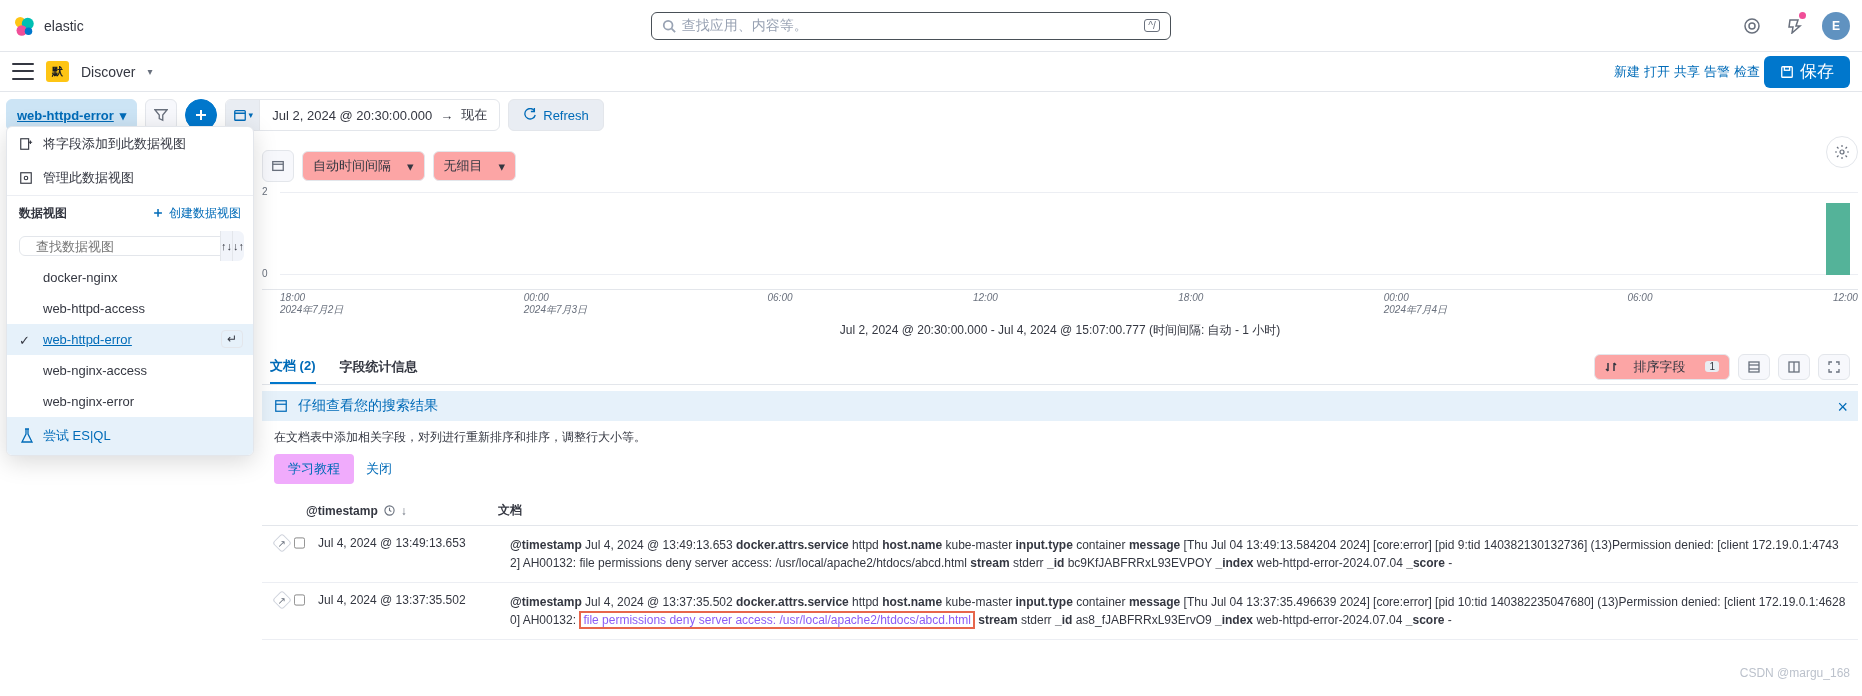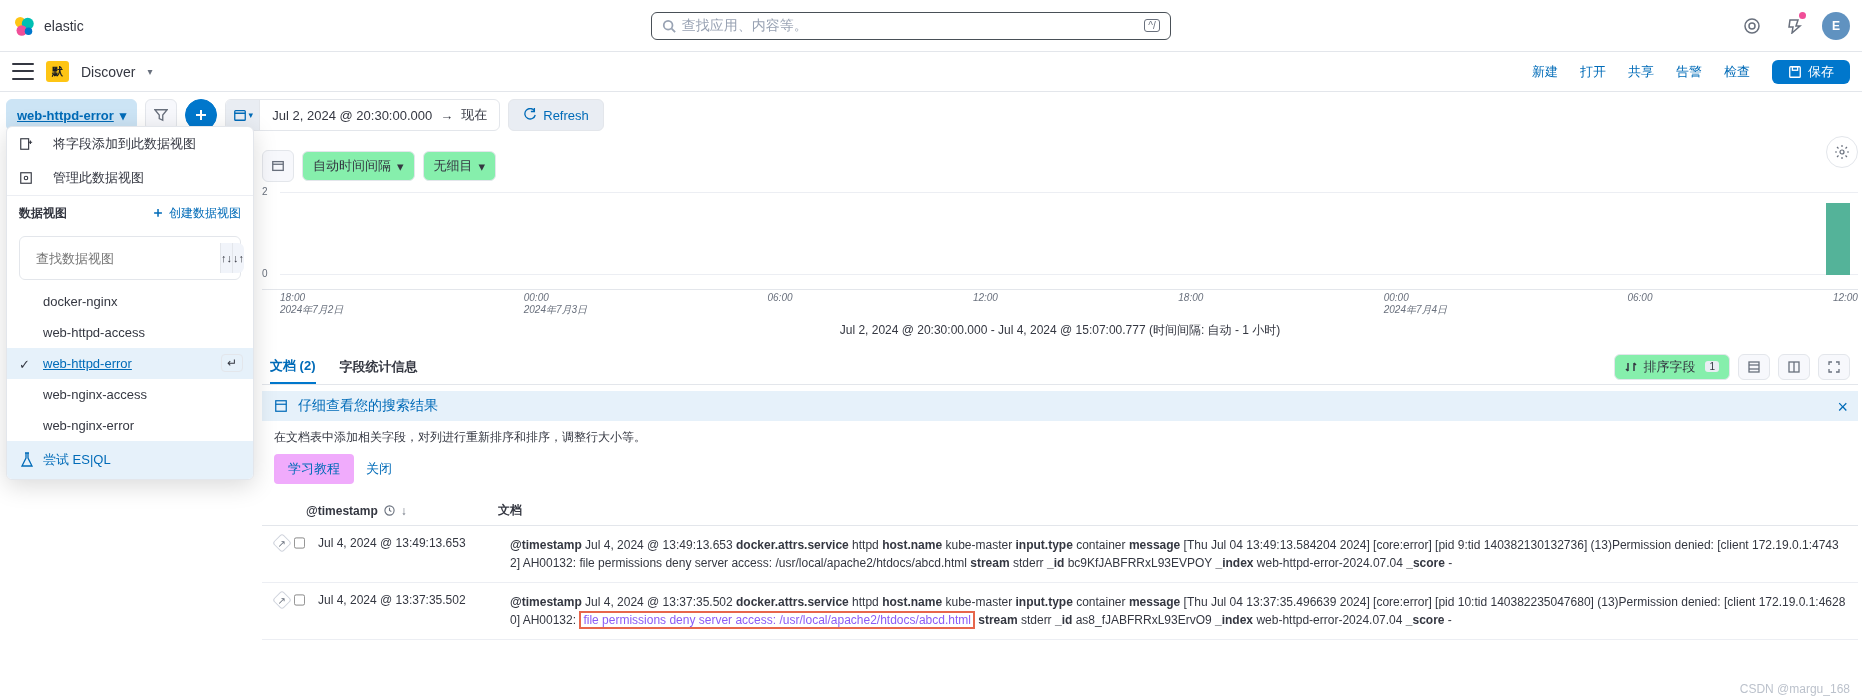--- a/index.html
+++ b/index.html
@@ -17,58 +17,58 @@
 .badge-dot { position: relative; }
 .badge-dot::after { content:''; position:absolute; top:0; right:2px; width:7px; height:7px; border-radius:50%; background:#f04e98; }
 
 
 .toolbar { height: 40px; display: flex; align-items: center; padding: 0 12px; border-bottom: 1px solid #e3e6eb; gap: 12px; }
 .hamburger { width:22px; height:22px; display:flex; flex-direction:column; justify-content:space-around; cursor:pointer; }
 .hamburger span { height:2px; background:#343741; border-radius:1px; }
 .badge-default { background: #fec514; color:#1a1c21; font-size:11px; font-weight:700; padding:3px 6px; border-radius:3px; }
 .breadcrumb-item { font-size:14px; color:#343741; }
 .chev-down { font-size:10px; color:#69707d; }
-.toolbar-right { margin-left:auto; display:flex; align-items:center; gap:22px; }
+.toolbar-right { margin-left:auto; display:flex; align-items:center; gap:4px; }
 .tlink { color:#006bb8; cursor:pointer; font-size:13px; }
-.save-btn { background:#07c; color:#fff; border:none; border-radius:6px; height:24px; padding:0 16px; display:flex; align-items:center; gap:6px; cursor:pointer; font-size:13px; }
+.save-btn { background:#07c; color:#fff; border:none; border-radius:6px; height:32px; padding:0 16px; display:flex; align-items:center; gap:6px; cursor:pointer; font-size:17px; }
 
 
 .query-row { height: 46px; display:flex; align-items:center; padding: 7px 6px; gap:8px; background:#fff; }
 .dataview-btn { height:32px; background:#cce4f5; border:1px solid #cce4f5; color:#006bb8; border-radius:6px; padding:0 10px; display:flex; align-items:center; gap:6px; cursor:pointer; font-weight:600; font-size:13px; }
 .dataview-btn a { text-decoration:underline; color:#006bb8; }
 .icon-btn { height:32px; width:32px; min-width:32px; display:flex; align-items:center; justify-content:center; border:1px solid #e3e6eb; border-radius:6px; background:#f7f8fc; color:#69707d; cursor:pointer; }
 .icon-btn.add { background:#07c; border-color:#07c; color:#fff; border-radius:50%; }
 .kql-input { flex:1; height:32px; border:1px solid #e3e6eb; border-radius:6px; display:flex; align-items:center; padding:0 10px; color:#98a2b3; gap:8px; }
 .date-picker { display:flex; align-items:center; height:32px; border:1px solid #e3e6eb; border-radius:6px; overflow:hidden; }
 .date-cal { width:34px; height:100%; background:#e9edf3; display:flex; align-items:center; justify-content:center; color:#006bb8; border-right:1px solid #e3e6eb; cursor:pointer; gap:2px;}
 .date-text { padding:0 12px; color:#343741; font-size:13px; display:flex; align-items:center; gap:8px;}
 .refresh-btn { height:32px; padding:0 14px; background:#e9edf3; border:1px solid #e3e6eb; border-radius:6px; color:#006bb8; display:flex; align-items:center; gap:6px; cursor:pointer; font-size:13px;}
 
 
 .main { display:flex; height: calc(100% - 126px); }
 .popover { position:absolute; left:6px; top:126px; width:248px; background:#fff; border:1px solid #e3e6eb; border-radius:6px; box-shadow:0 6px 24px rgba(0,0,0,.15); overflow:hidden; z-index:100; }
-.pop-row { display:flex; align-items:center; padding:8px 12px; gap:20px; cursor:pointer; font-size:13px; color:#343741; }
+.pop-row { display:flex; align-items:center; padding:8px 12px; gap:10px; cursor:pointer; font-size:13px; color:#343741; }
 .pop-section { border-top:1px solid #eceef3; padding:8px 12px; }
 .pop-header { display:flex; align-items:center; justify-content:space-between; font-size:12px; font-weight:700; }
 .pop-header .action { color:#006bb8; cursor:pointer; font-weight:400; display:flex; align-items:center; gap:4px;}
-.pop-search { display:flex; align-items:center; border:1px solid #e3e6eb; border-radius:6px; margin:6px 12px; height:44px; }
+.pop-search { display:flex; align-items:center; border:1px solid #e3e6eb; border-radius:6px; margin:6px 12px; height:20px; }
 .pop-search input { flex:1; border:none; outline:none; padding:0 8px; font-size:13px; }
 .pop-sort { width:34px; height:30px; display:flex; align-items:center; justify-content:center; background:#f1f4fa; border-left:1px solid #e3e6eb; cursor:pointer; font-size:11px;}
 .pop-sort.last{ border-radius:0 6px 6px 0;}
 .pop-list-item { padding:8px 12px 8px 36px; font-size:13px; cursor:pointer; position:relative; }
 .pop-list-item.selected { background:#e6f1fa; }
 .pop-list-item.selected a { color:#006bb8; text-decoration:underline; }
 .pop-list-item.selected .check { position:absolute; left:12px; top:9px; color:#343741; }
 .pop-list-item .enter { position:absolute; right:10px; top:6px; border:1px solid #e3e6eb; border-radius:4px; padding:1px 5px; font-size:12px; }
 .pop-footer { background:#e6f1fa; color:#006bb8; padding:10px 12px; display:flex; align-items:center; gap:8px; cursor:pointer; font-size:13px;}
 .pop-footer .fill{flex:1;}
 
 .content { margin-left:258px; flex:1; padding:8px 4px 0 4px; overflow:hidden; display:flex; flex-direction:column; }
 .chart-toolbar { display:flex; align-items:center; gap:8px; padding:4px 0; }
-.select-like { height:30px; border:1px solid #e3e6eb; border-radius:6px; padding:0 10px; display:flex; align-items:center; gap:6px; font-size:13px; background:#86efac; cursor:pointer;}
+.select-like { height:30px; border:1px solid #e3e6eb; border-radius:6px; padding:0 10px; display:flex; align-items:center; gap:16px; font-size:13px; background:#fca5a5; cursor:pointer;}
 .histogram { height:100px; position:relative; border-bottom:1px solid #e3e6eb; margin-top:4px; }
 .y-label { position:absolute; left:0; font-size:10px; color:#69707d; }
 .grid-line{ position:absolute; right:0; left:18px; border-top:1px solid #eceef3;}
 .xlabels { position:absolute; bottom:-28px; left:18px; right:0; display:flex; justify-content:space-between; font-size:10px; color:#69707d;font-style:italic; }
 .xlabels div { text-align:left; }
 .bar { position:absolute; bottom:14px; width:24px; background:#54b399; }
 .summary { text-align:center; font-size:12px; color:#343741; padding-top:32px; padding-bottom:10px;}
 
 .tabs { display:flex; align-items:center; padding:0 8px; border-bottom:1px solid #e3e6eb; height:36px; gap:24px;}
 .tab { font-size:13px; font-weight:600; height:100%; display:flex; align-items:center; cursor:pointer; color:#343741;}
@@ -89,21 +89,21 @@
 .row { display:flex; align-items:flex-start; padding:10px 12px; gap:12px; font-size:12px; font-family:Menlo,Consolas,monospace; border-bottom:1px solid #eceef3;}
 .row-handles{ width:32px; display:flex; gap:4px; flex-shrink:0; justify-content:flex-end; color:#98a2b3;}
 .row-handles input{ transform:scale(.85);}
 .caret{ font-size:10px; cursor:pointer; color:#69707d; border:1px solid #cfd3dc; border-radius:3px; width:14px; height:14px; display:inline-flex; align-items:center; justify-content:center; transform:rotate(45deg);}
 .caret span{transform:rotate(-45deg);}
 .row-time{ width:180px; flex-shrink:0; color:#343741; }
 .row-doc{ flex:1; color:#343741; line-height:1.5; word-break:break-all;}
 .row-doc b { font-weight:700; }
 .highlight-box{ border:2px solid #e7664c; padding:0 2px; color:#8b5cf6;}
 
-.watermark{position:absolute; right:12px; bottom:0; font-size:12px; color:#bcc2cc;}
+.watermark{position:absolute; right:12px; bottom:16px; font-size:12px; color:#bcc2cc;}
 .gear-float{position:absolute; right:4px; top:136px; width:32px; height:32px; border:1px solid #e3e6eb; border-radius:50%; display:flex; align-items:center; justify-content:center; background:#fff; color:#69707d; cursor:pointer; z-index:5;}
 </style>
 </head>
 <body>
 
 <div class="header">
   <div class="logo-area">
     <svg class="logo-svg" viewBox="0 0 32 32">
         <circle cx="11" cy="11" r="7" fill="#fec514"></circle>
         <circle cx="21" cy="13" r="8" fill="#00bfb3"></circle>

